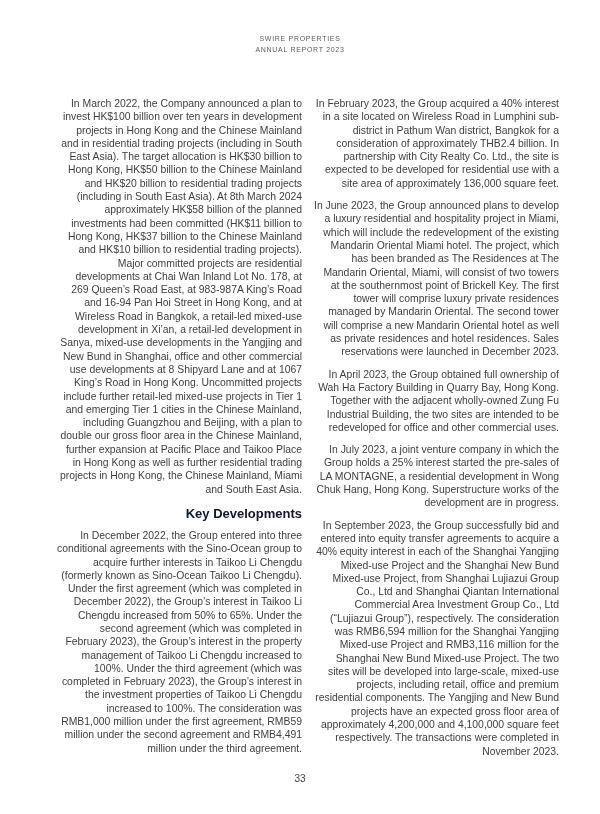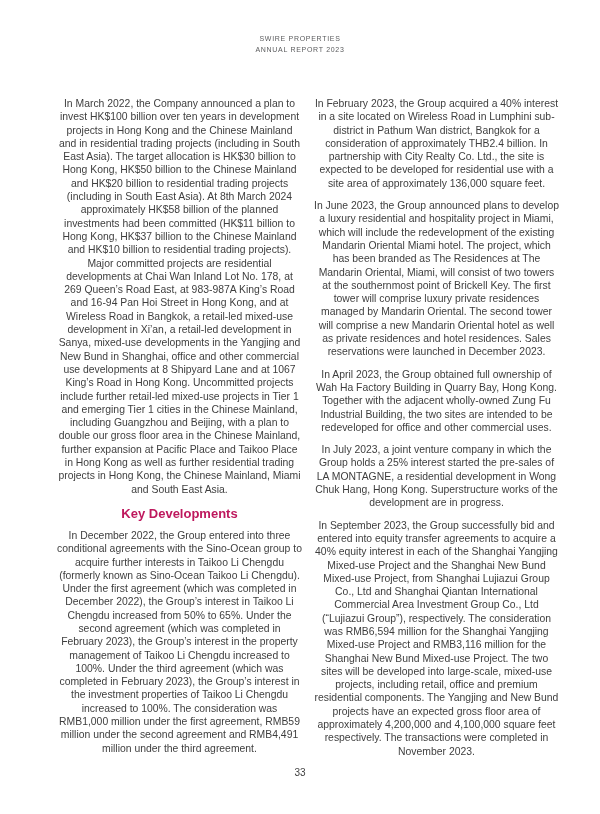--- a/index.html
+++ b/index.html
@@ -28,36 +28,36 @@
     display: flex;
     margin: 42px 40px 0 57px;
     gap: 12px;
   }
   .col {
     width: 245px;
     flex: 0 0 245px;
     font-size: 10.4px;
     line-height: 13.3px;
     color: #3e3e3e;
-    text-align: center;
+    text-align: right;
   }
   .col p {
     margin: 0 0 9px 0;
   }
   .section-heading {
     font-size: 13px;
     line-height: 16px;
     font-weight: 700;
-    color: #be185d;
+    color: #0f172a;
     margin: 10px 0 7px 0;
   }
   .page-footer {
     position: absolute;
     left: 0;
-    bottom: 36px;
+    bottom: 30px;
     width: 100%;
     text-align: center;
     font-size: 10px;
     color: #414141;
   }
 </style>
 </head>
 <body>
 
 <div class="page">

